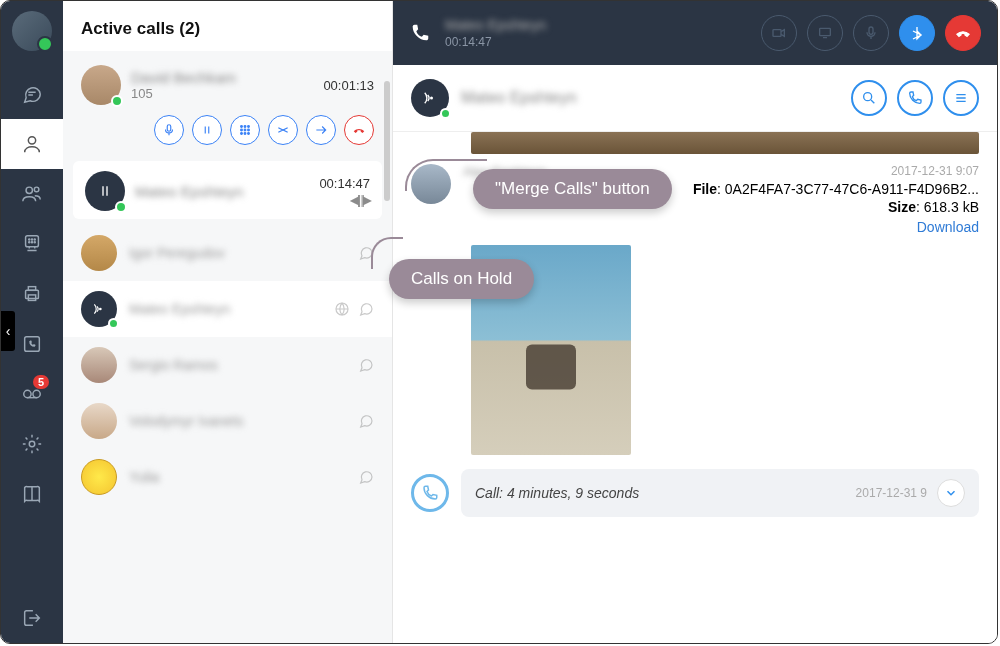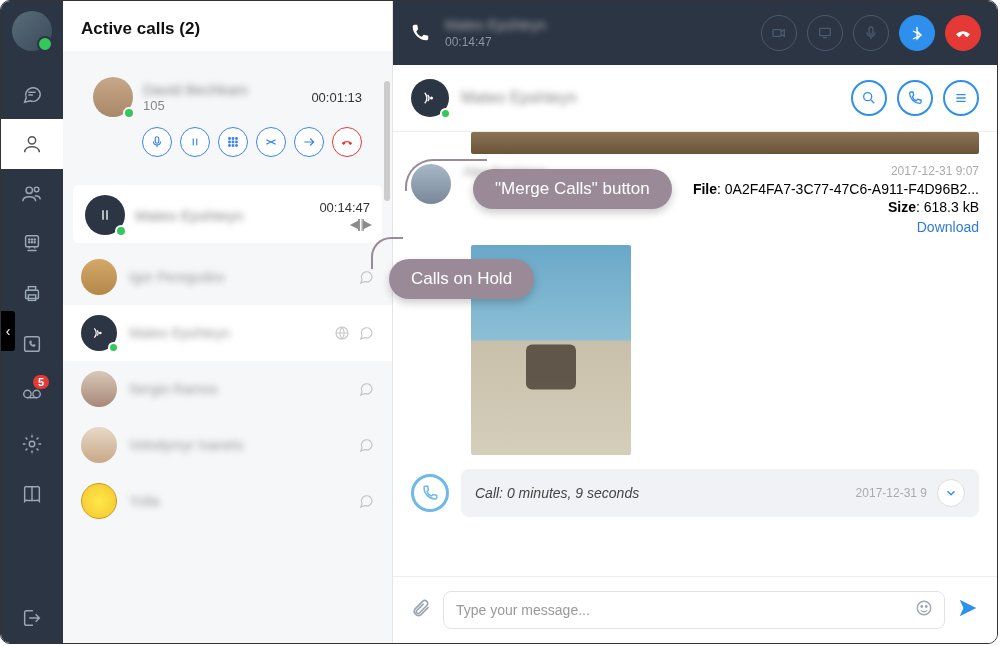--- a/index.html
+++ b/index.html
@@ -15,21 +15,21 @@
   .nav-item.active { background:#fff; }
   .nav-item.active svg { stroke:#555; }
   .nav .badge { position:absolute; left:32px; top:6px; background:#e53935; color:#fff; font-size:11px; font-weight:600; padding:1px 5px; border-radius:8px; }
   .nav-spacer { flex:1; }
   .nav-expand { position:absolute; left:0; top:310px; width:14px; height:40px; background:#000; color:#fff; display:flex; align-items:center; justify-content:center; font-size:14px; border-radius:0 3px 3px 0;}
   
   
   .panel { width: 330px; border-right:1px solid #e5e5e5; background:#f6f7f8; display:flex; flex-direction:column; position:relative; }
   .panel h2 { font-size:17px; font-weight:700; padding:18px 18px 12px; color:#111; background:#fff; }
   .call-card { background:#fff; margin:6px 10px; border-radius:6px; padding:10px 12px 8px; position:relative; }
-  .call-card.plain { background:transparent; margin:12px; padding:14px 18px 10px; }
+  .call-card.plain { background:transparent; margin:0; padding:14px 18px 10px; }
   .call-row { display:flex; align-items:center; gap:10px; }
   .call-av { width:40px; height:40px; border-radius:50%; background:linear-gradient(#c8a88a,#a88868); position:relative; flex-shrink:0; }
   .call-av.dark { background:#2b3544; display:flex; align-items:center; justify-content:center; }
   .call-av.dark svg{ stroke:#fff; fill:none; stroke-width:2;}
   .call-av .dot{ position:absolute; right:-2px; bottom:-2px; width:12px;height:12px;background:#34c759;border:2px solid #fff;border-radius:50%; }
   .call-name { color:#888; filter:blur(3px); font-size:15px; font-weight:500;}
   .call-ext { color:#888; font-size:13px; }
   .call-time { margin-left:auto; font-size:13px; color:#333; text-align:right;}
   .hold-ind { text-align:right; opacity:.45; font-size:12px; margin-top:2px; letter-spacing:-2px;}
   .call-actions { display:flex; gap:8px; justify-content:flex-end; margin-top:10px; padding-left:48px;}
@@ -424,46 +424,29 @@
         </div>
       </div>
       <div class="photo"></div>
       <div class="call-log">
         <div class="cic">
             <svg viewBox="0 0 24 24">
               <path d="M6 3c-1 0-2 1-2 2 0 8 7 15 15 15 1 0 2-1 2-2v-3l-5-1-2 2c-3-1-5-3-6-6l2-2-1-5z"></path>
             </svg>
           </div>
         <div class="cbub">
-          <span class="ctxt">Call: 0 minutes, 9 seconds</span>
+          <span class="ctxt">Call: 4 minutes, 9 seconds</span>
           <span class="cts">2017-12-31 9</span>
           <span class="exp">
               <svg viewBox="0 0 24 24">
                 <path d="M6 9l6 6 6-6"></path>
               </svg>
             </span>
         </div>
       </div>
 
     </div>
 
-    <div class="composer">
-      <span class="att"><svg viewBox="0 0 24 24">
-            <path d="M21 11l-9 9a5 5 0 0 1-7-7l9-9a3.5 3.5 0 0 1 5 5l-9 9a2 2 0 0 1-3-3l8-8"></path>
-          </svg></span>
-      <div class="inpwrap">
-        <div class="inp">Type your message...</div>
-        <span class="emoji"><svg viewBox="0 0 24 24">
-              <circle cx="12" cy="12" r="9"></circle>
-              <circle cx="9" cy="10" r="1" fill="#9aa6b2"></circle>
-              <circle cx="15" cy="10" r="1" fill="#9aa6b2"></circle>
-              <path d="M8 15c1 1.5 2.5 2 4 2s3-.5 4-2"></path>
-            </svg></span>
-      </div>
-      <span class="send"><svg viewBox="0 0 24 24">
-            <path d="M3 3l18 9-18 9 4-9z"></path>
-          </svg></span>
-    </div>
   </div>
 
   <div class="callout callout1">"Merge Calls" button</div>
   <div class="callout callout2">Calls on Hold</div>
 </div>
 
 </body></html>

